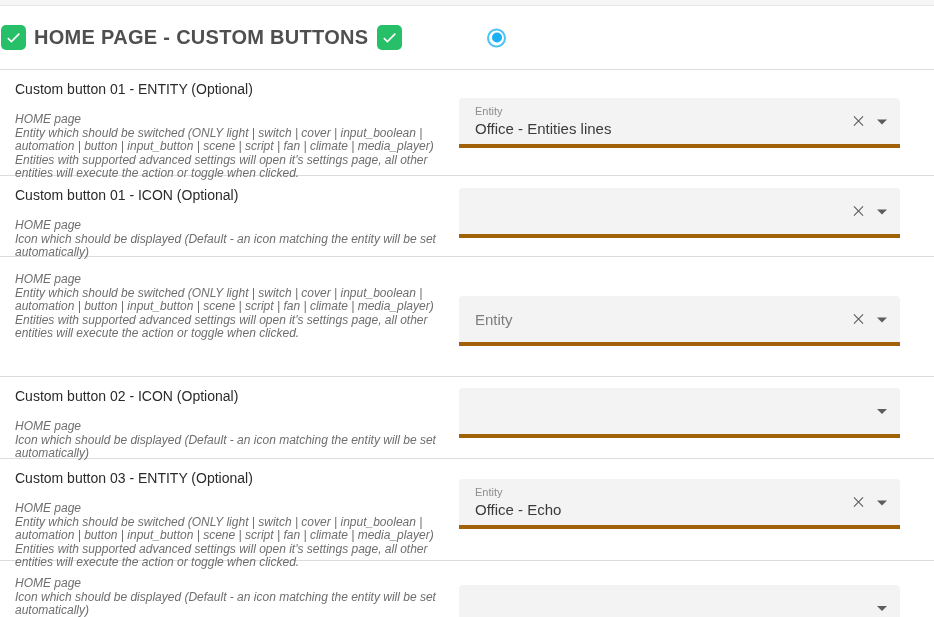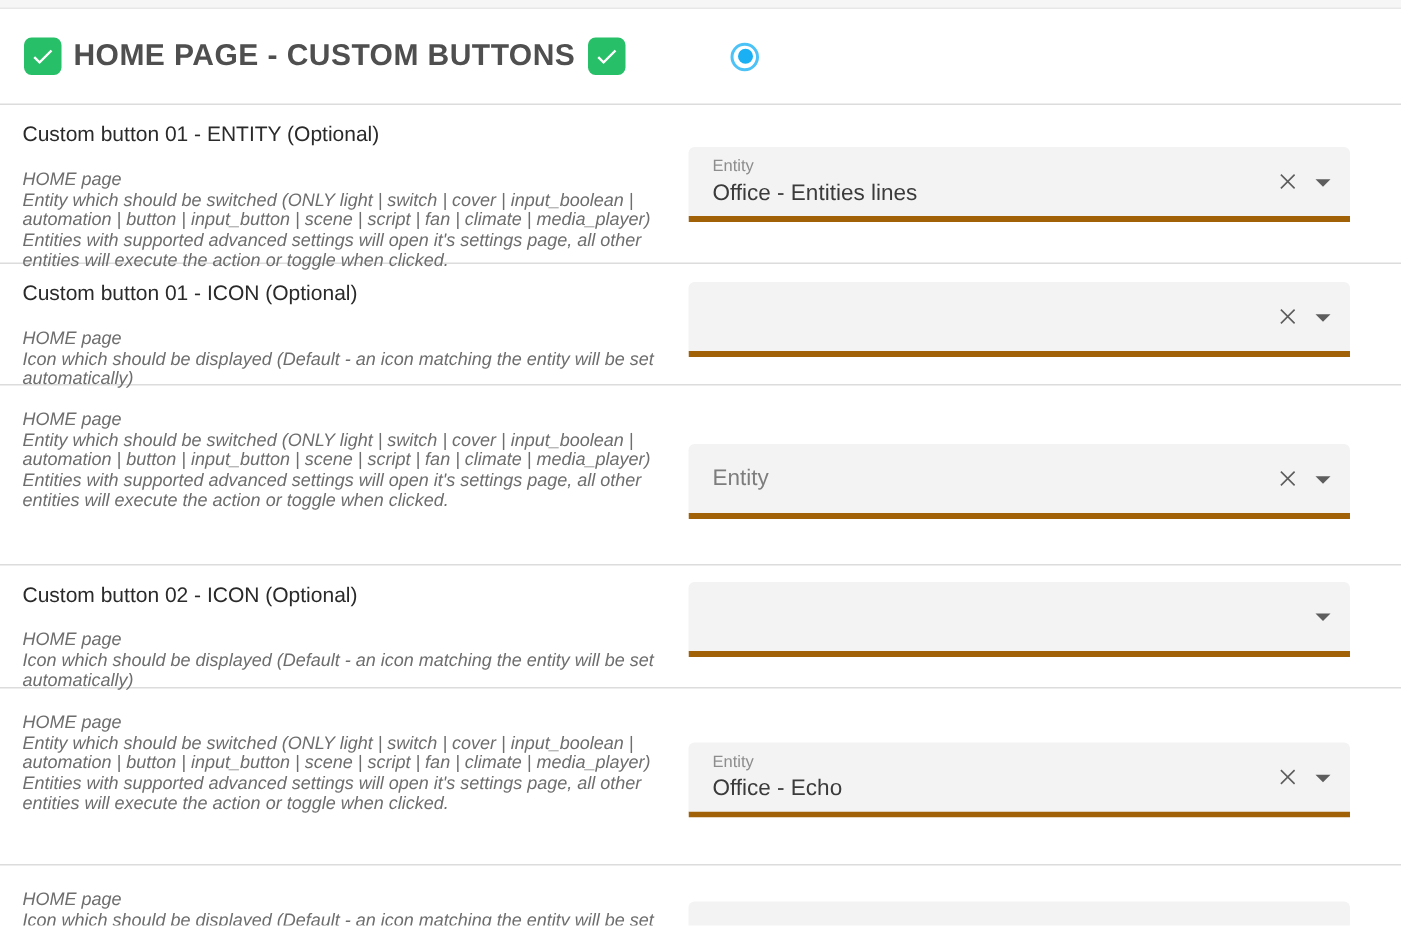--- a/index.html
+++ b/index.html
@@ -14,21 +14,21 @@
     background: #f6f6f6;
     border-bottom: 1px solid #e7e7e7;
   }
   
   .header {
     position: relative;
     height: 64px;
     border-bottom: 1px solid #dcdcdc;
     display: flex;
     align-items: center;
-    padding-left: 16px;
+    padding-left: 1px;
   }
   .check-badge {
     width: 25px; height: 25px;
     background: #27c068;
     border-radius: 5px;
     display: inline-flex;
     align-items: center;
     justify-content: center;
     flex: 0 0 auto;
   }
@@ -219,20 +219,21 @@
   <div class="row-desc">HOME page
 Icon which should be displayed (Default - an icon matching the entity will be set automatically)</div>
   <div class="field">
     <span class="f-icons">
       <span class="caret"></span>
     </span>
   </div>
 </div>
 
 <div class="row r5">
+  <div class="row-title">Custom button 03 - ENTITY (Optional)</div>
   <div class="row-desc">HOME page
 Entity which should be switched (ONLY light | switch | cover | input_boolean | automation | button | input_button | scene | script | fan | climate | media_player)
 Entities with supported advanced settings will open it's settings page, all other entities will execute the action or toggle when clicked.</div>
   <div class="field">
     <span class="f-label">Entity</span>
     <span class="f-value">Office - Echo</span>
     <span class="f-icons">
       <span class="clear-x">
         <svg viewBox="0 0 24 24">
             <path d="M19 6.1 17.9 5 12 10.9 6.1 5 5 6.1 10.9 12 5 17.9 6.1 19 12 13.1 17.9 19 19 17.9 13.1 12z" fill="#5d5d5d"></path>

